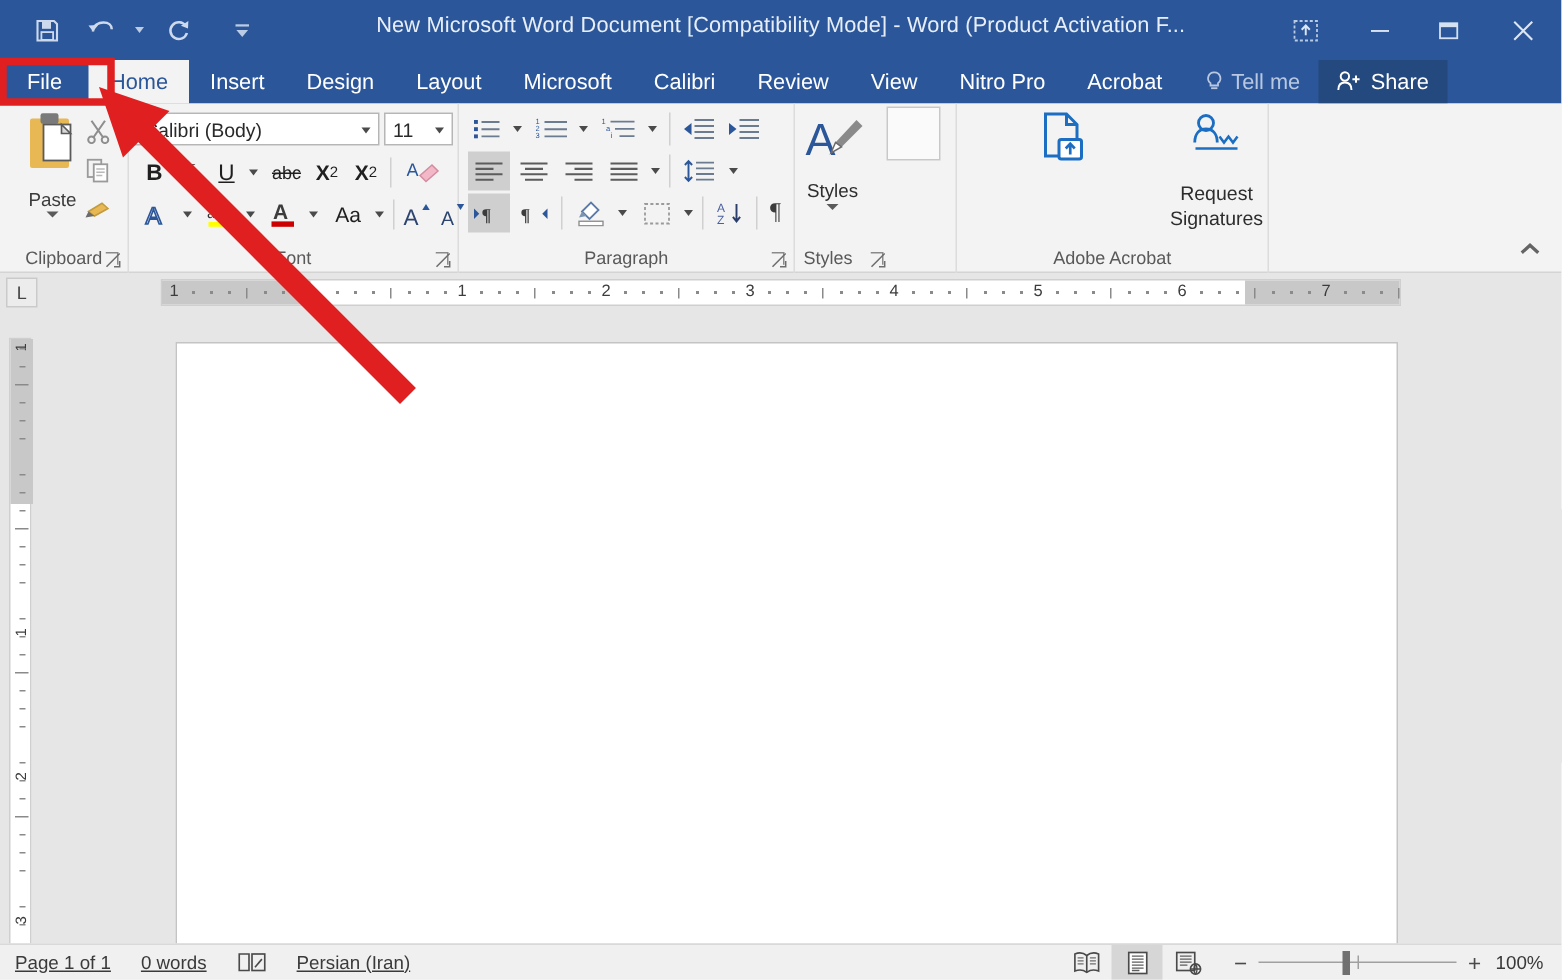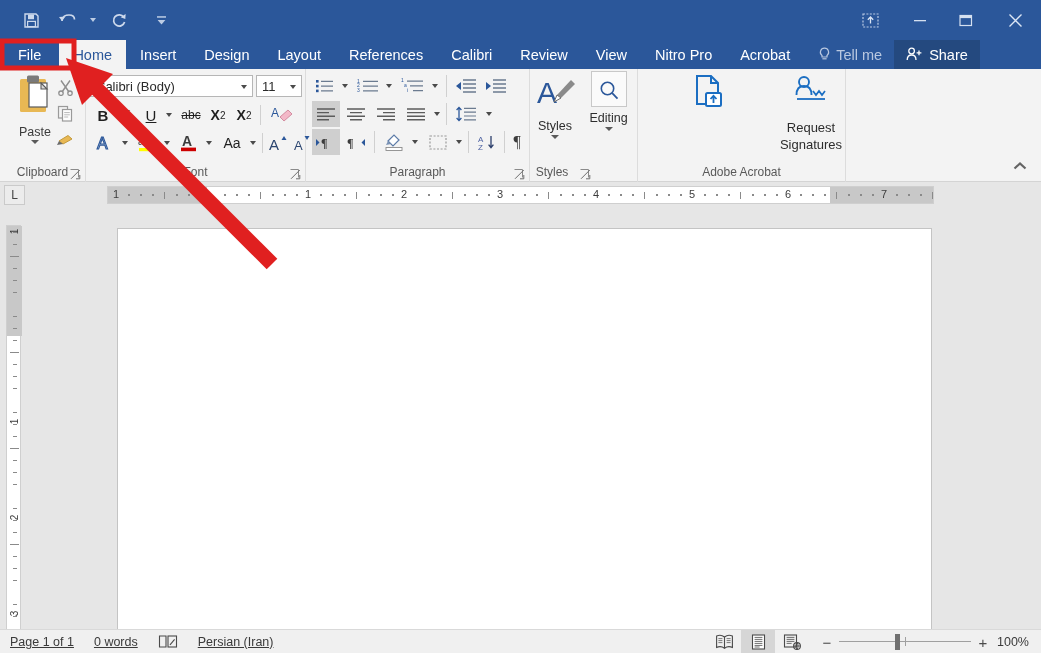--- a/index.html
+++ b/index.html
@@ -340,20 +340,21 @@
           </svg>
       </div>
       <div class="qat-caret" style="margin-left:16px">
         <svg width="13" height="13" viewBox="0 0 13 13">
             <rect x="2" y="2.2" width="9" height="1.5" fill="#bcccE4"></rect>
             <path d="M2.6 6 L10.4 6 L6.5 10.6 Z" fill="#bcccE4"></path>
           </svg>
       </div>
     </div>
 
+    <div class="title-text">New Microsoft Word Document [Compatibility Mode] - Word (Product Activation F...</div>
 
     <div class="win-ctrls">
       <div class="win-btn ribbon-disp">
         <svg width="17" height="15" viewBox="0 0 17 15">
             <rect x="1" y="1" width="15" height="13" fill="none" stroke="#b9cae4" stroke-width="1.2" stroke-dasharray="2 1.4"></rect>
             <path d="M8.5 10.5 V4.5 M5.8 6.8 L8.5 4 L11.2 6.8" fill="none" stroke="#dbe5f4" stroke-width="1.3"></path>
           </svg>
       </div>
       <div class="win-btn">
         <svg width="14" height="10" viewBox="0 0 14 10">
@@ -384,21 +385,21 @@
     <div class="tab">
         <span>Insert</span>
       </div>
     <div class="tab">
         <span>Design</span>
       </div>
     <div class="tab">
         <span>Layout</span>
       </div>
     <div class="tab">
-        <span>References</span>
+        <span>Microsoft</span>
       </div>
     <div class="tab">
         <span>Calibri</span>
       </div>
     <div class="tab">
         <span>Review</span>
       </div>
     <div class="tab">
         <span>View</span>
       </div>
@@ -712,30 +713,20 @@
       <div class="grp-launcher" style="right:-12px;">
         <svg width="11" height="11" viewBox="0 0 11 11">
             <path d="M0.5 0.5h8v8" fill="none" stroke="#8a8a8a" stroke-width="1"></path>
             <path d="M1 9.8 L9.8 1 M9.8 6 V9.8 H6" stroke="#6e6e6e" stroke-width="1" fill="none"></path>
           </svg>
       </div>
     </div>
 
     <div class="grp" id="grpEditing">
       <div class="editbox-hl"></div>
-      <div class="bigbtn">
-        <span style="height:36px; display:flex; align-items:center;">
-          <svg width="24" height="24" viewBox="0 0 24 24">
-              <circle cx="10.5" cy="9.5" r="6.2" fill="none" stroke="#2b579a" stroke-width="1.6"></circle>
-              <path d="M15.2 14.2 L20.5 19.6" stroke="#2b579a" stroke-width="1.8"></path>
-            </svg>
-        </span>
-        <span class="lbl">Editing</span>
-        <span class="arr"></span>
-      </div>
     </div>
 
     <div class="grp" id="grpAcrobat">
       <div class="acro-btn" style="left:8px; width:122px;">
         <span>
           <svg width="36" height="38" viewBox="0 0 36 38">
             <path d="M8 3 H22 L29 10 V31 H8 Z" fill="none" stroke="#1b6ec2" stroke-width="2"></path>
             <path d="M22 3 V10 H29" fill="none" stroke="#1b6ec2" stroke-width="2"></path>
             <rect x="17" y="20" width="15" height="13" rx="1.5" fill="#ffffff" stroke="#1b6ec2" stroke-width="2"></rect>
             <path d="M24.5 30 V23.5 M21.5 26 L24.5 22.8 L27.5 26" stroke="#1b6ec2" stroke-width="1.8" fill="none"></path>

